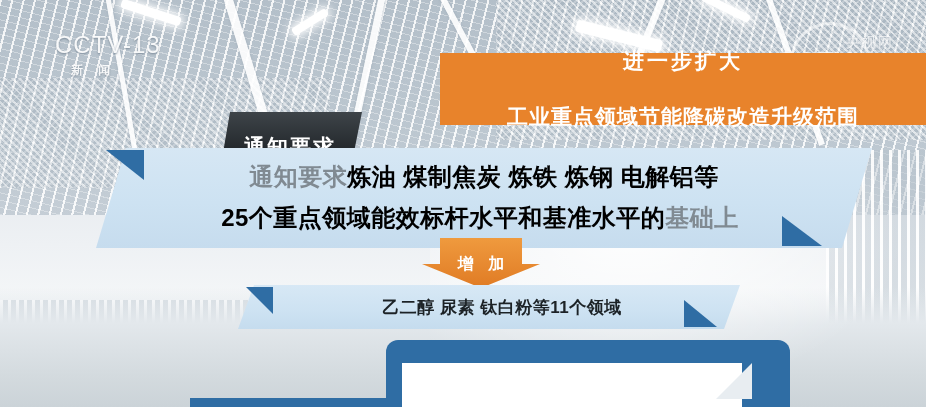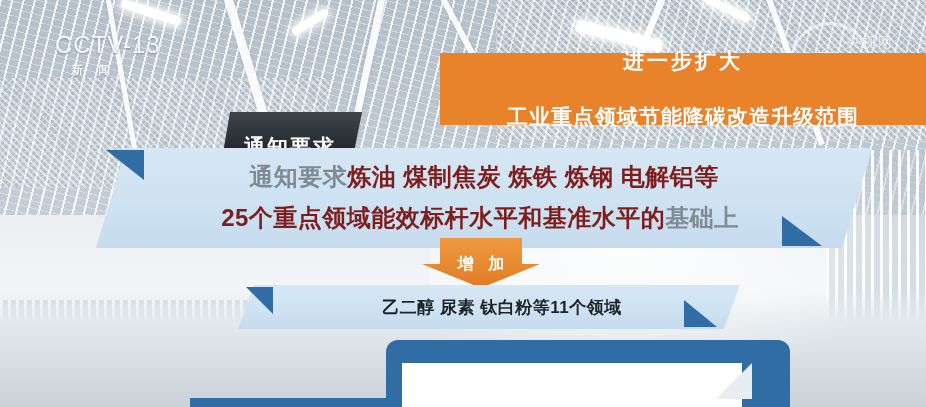--- a/index.html
+++ b/index.html
@@ -94,21 +94,21 @@
       clip-path:polygon(30px 0, 776px 0, 746px 100px, 0 100px);}
   .panel-tri-l{position:absolute;left:106px;top:150px;width:0;height:0;
       border-left:38px solid transparent;border-top:30px solid #2f6da4;}
   .panel-tri-r{position:absolute;left:782px;top:216px;width:0;height:0;
       border-right:40px solid transparent;border-bottom:30px solid #2f6da4;}
   .panel-line1{position:absolute;left:96px;top:160px;width:776px;height:34px;
       display:flex;align-items:center;justify-content:center;}
   .panel-line2{position:absolute;left:92px;top:200px;width:776px;height:34px;
       display:flex;align-items:flex-end;justify-content:center;}
   .txt-gray{font-size:24px;font-weight:700;color:#808a92;letter-spacing:.5px;}
-  .txt-dark{font-size:24px;font-weight:700;color:#7f1d1d;letter-spacing:.5px;}
+  .txt-dark{font-size:24px;font-weight:700;color:#000000;letter-spacing:.5px;}
 
   
   .arrow{position:absolute;left:422px;top:238px;width:118px;height:50px;
       background:linear-gradient(180deg,#ef9a3e 0%,#e07b24 100%);
       clip-path:polygon(18px 0,100px 0,100px 26px,118px 26px,59px 50px,0 26px,18px 26px);
       display:flex;align-items:center;justify-content:center;}
   .arrow span{font-size:16px;font-weight:700;color:#ffffff;letter-spacing:5px;
       line-height:25px;padding-left:5px;}
 
   

